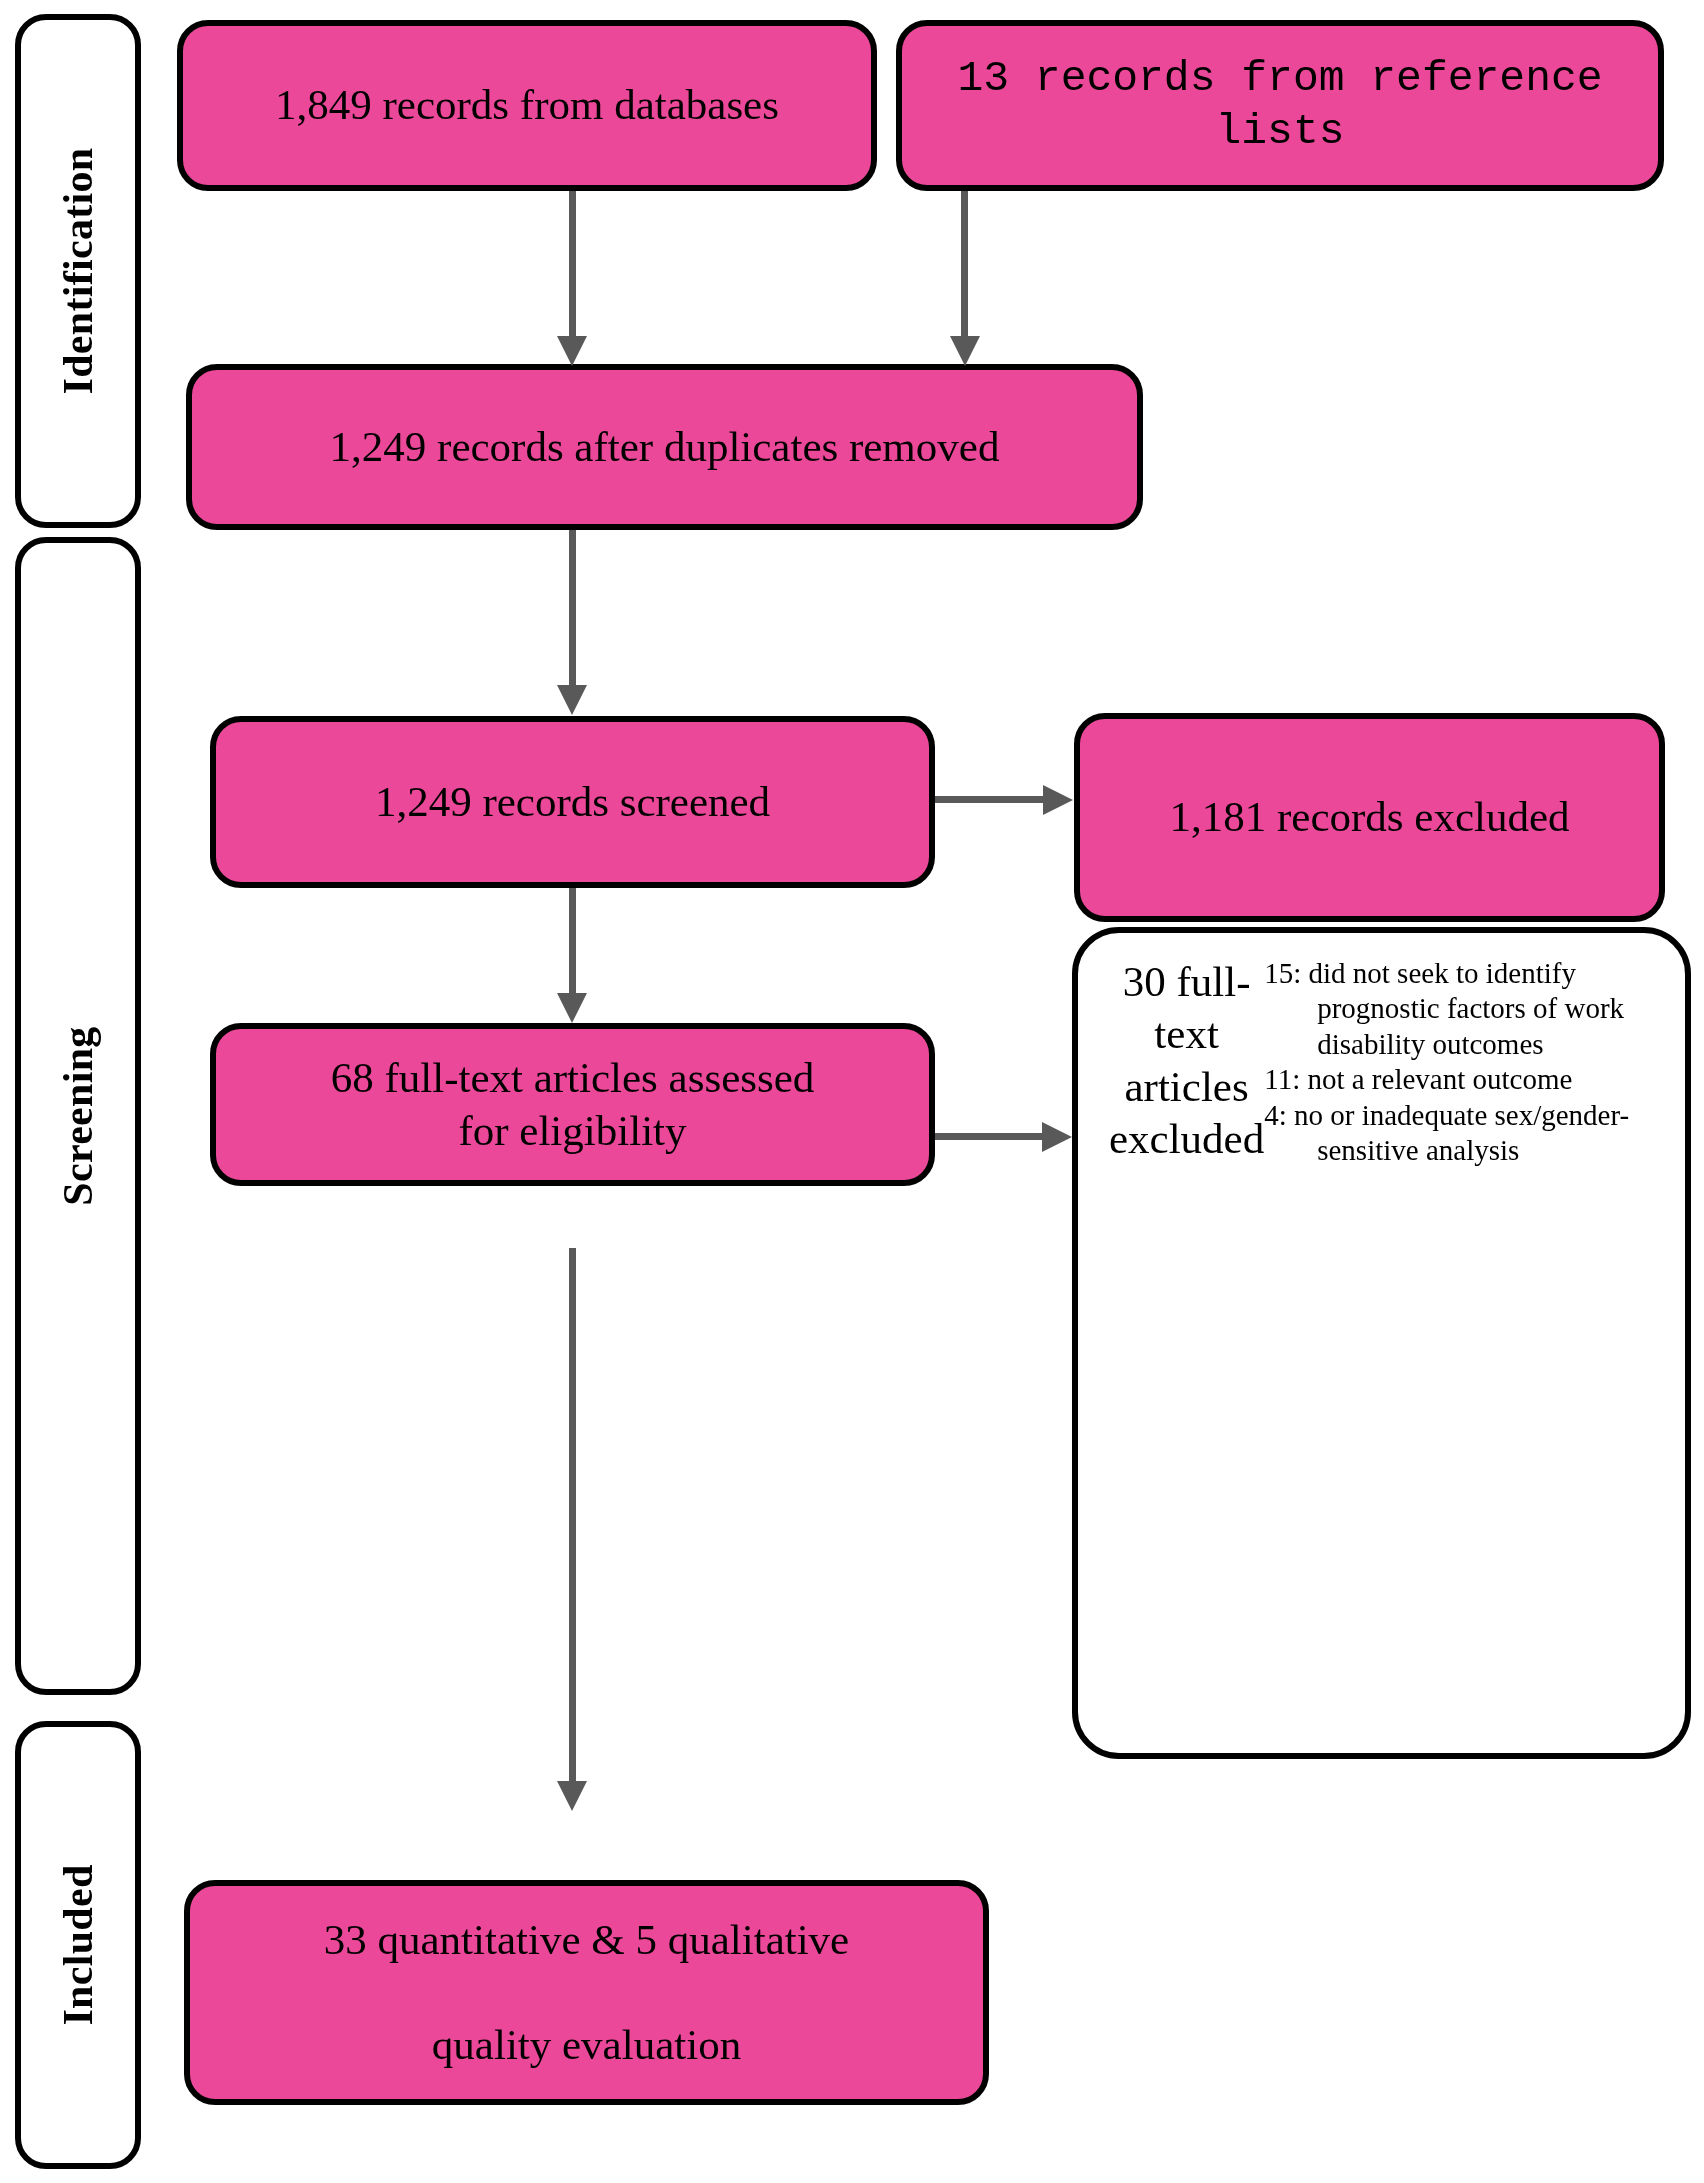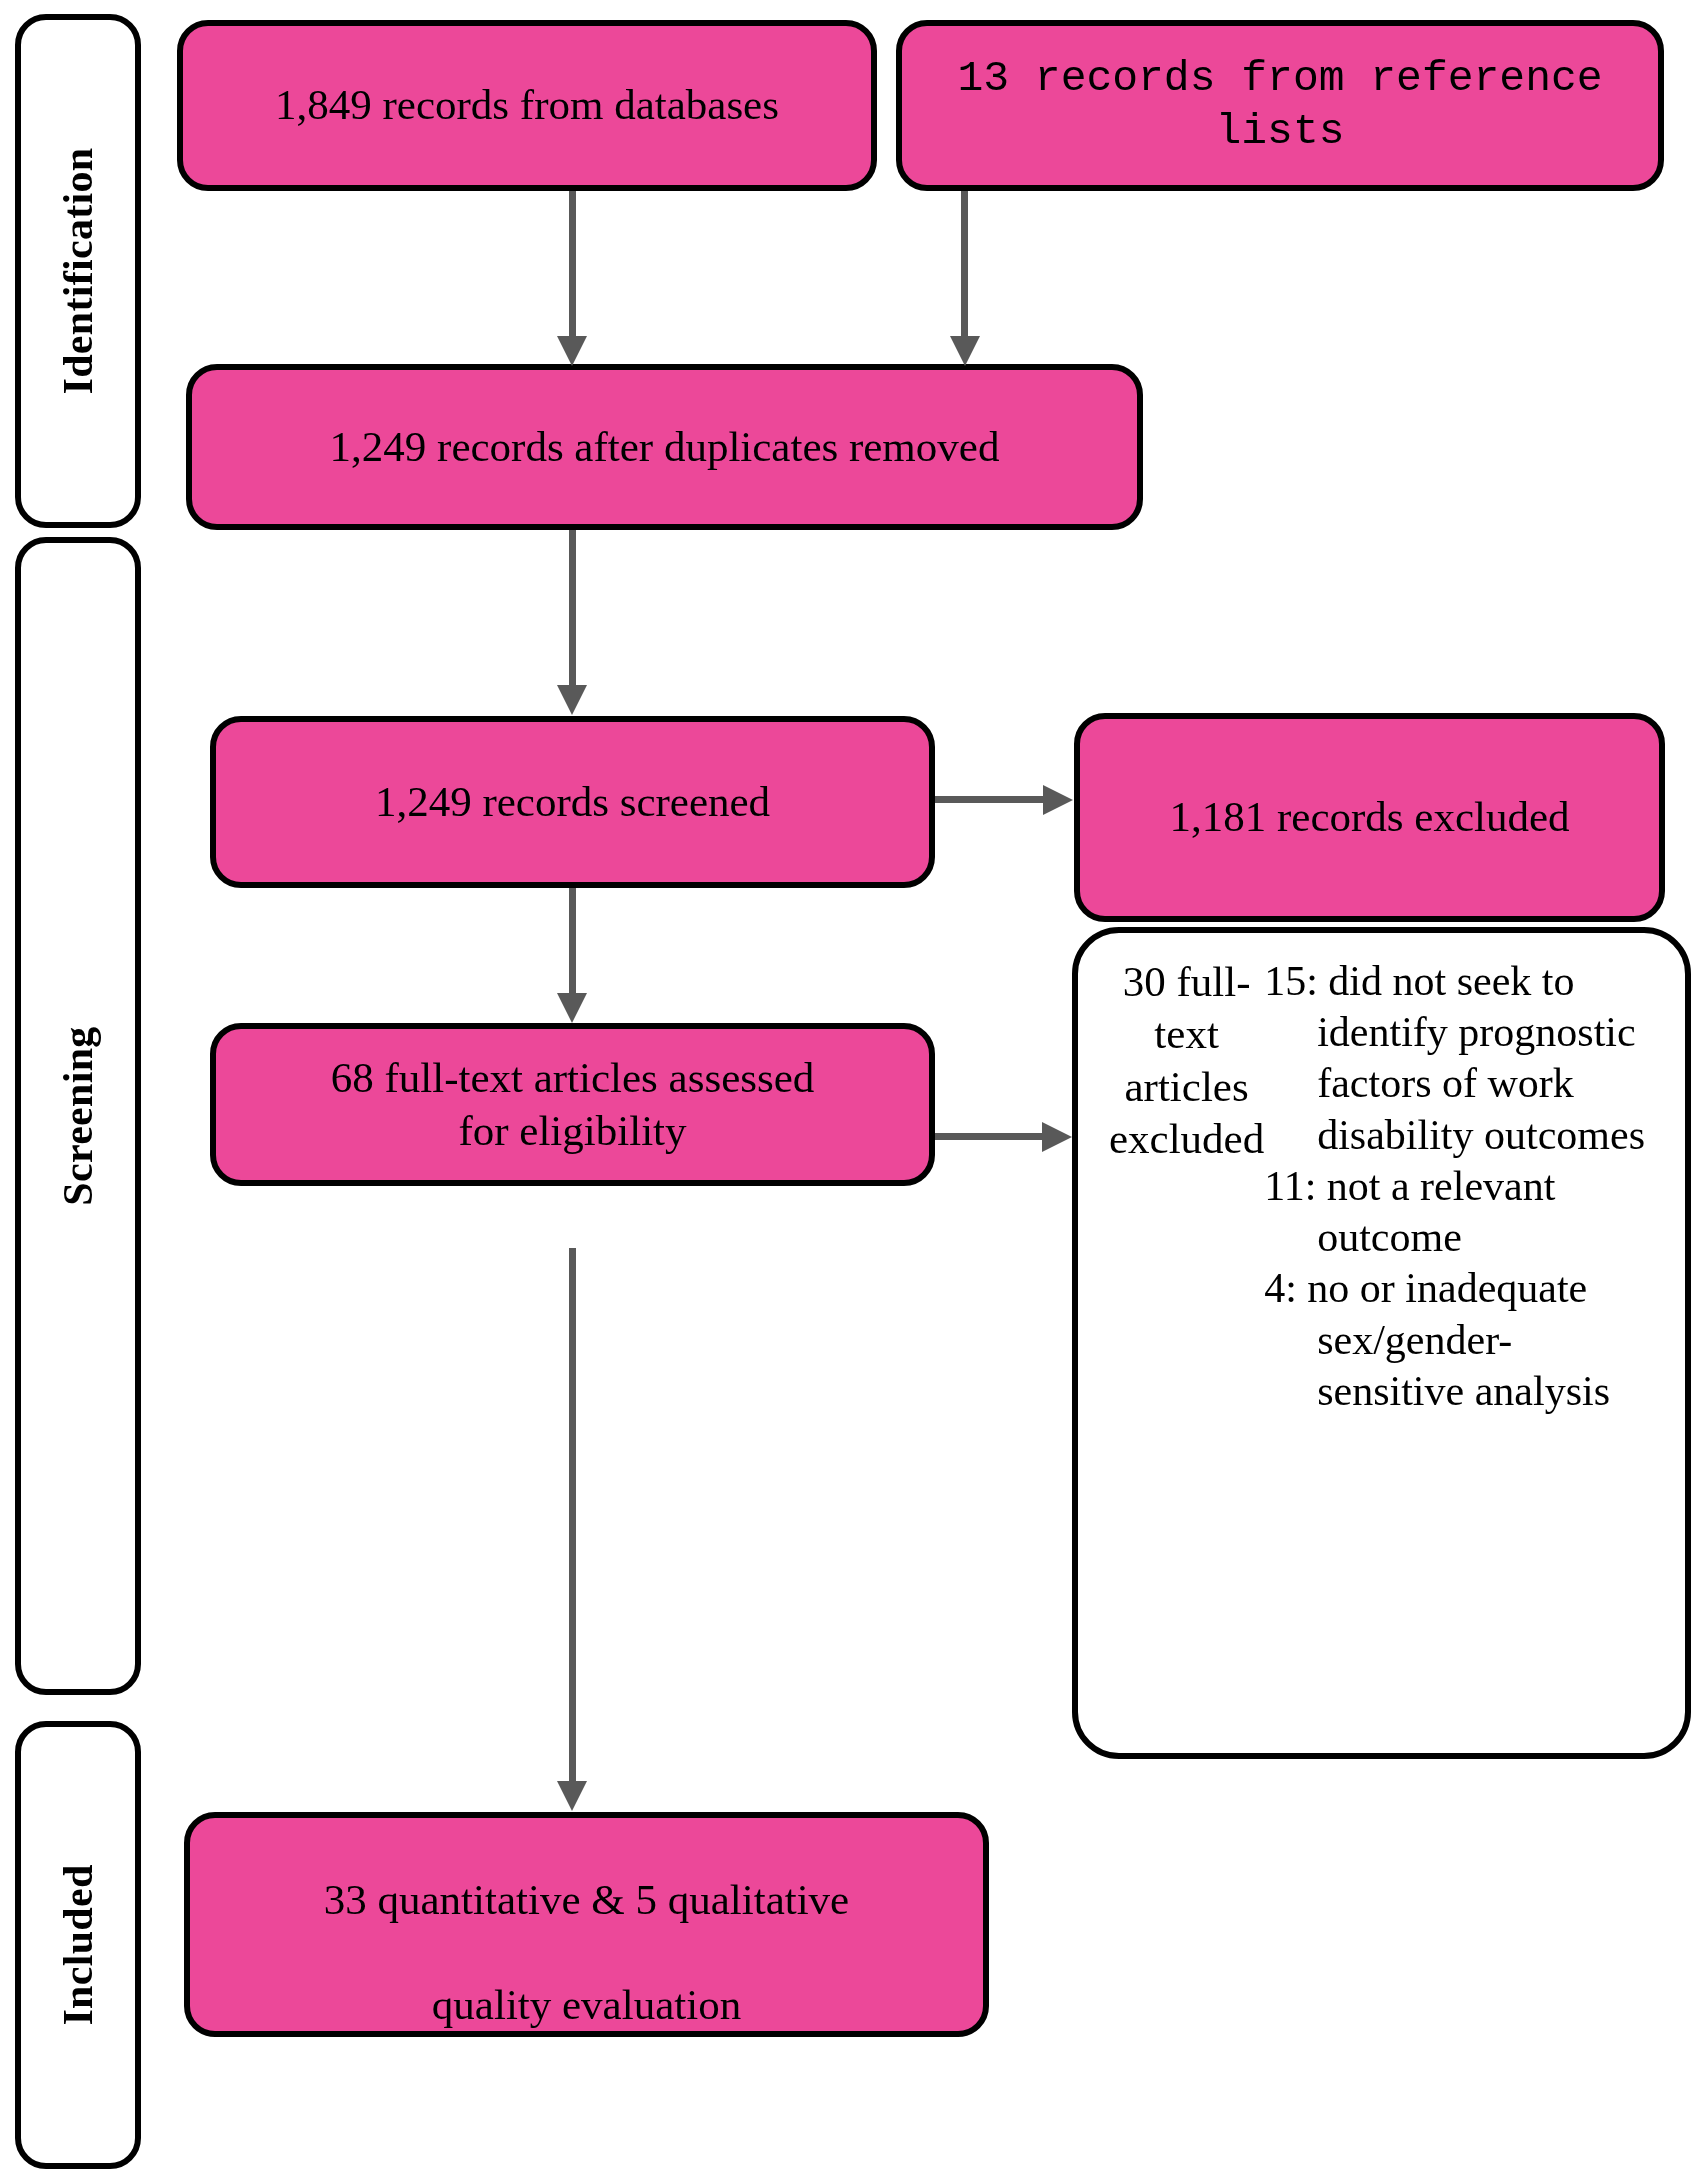--- a/index.html
+++ b/index.html
@@ -71,21 +71,21 @@
     justify-content: flex-start;
     padding: 23px 27px 0 31px;
   }
   .excl-head {
     font-size: 43px;
     line-height: 1.22;
     text-align: center;
     margin-bottom: 42px;
   }
   .excl-list {
-    font-size: 42px;
+    font-size: 29px;
     line-height: 1.22;
     text-align: left;
   }
   .excl-item {
     padding-left: 53px;
     text-indent: -53px;
     margin-bottom: 0px;
   }
 
   
@@ -165,21 +165,21 @@
       <span>30 full-text articles</span><br>
       <span>excluded</span>
     </div>
     <div class="excl-list">
       <div class="excl-item">15: did not seek to identify prognostic factors of work disability outcomes</div>
       <div class="excl-item">11: not a relevant outcome</div>
       <div class="excl-item">4: no or inadequate sex/gender-sensitive analysis</div>
     </div>
   </div>
 
-  <div class="flow-box" style="left:184px; top:1812px; width:805px; height:225px;align-items:flex-end;">
+  <div class="flow-box" style="left:184px; top:1880px; width:805px; height:225px;">
     <span class="flow-text">
       <span>33 quantitative &amp; 5 qualitative</span><br>
       <br>
       <span>quality evaluation</span>
     </span>
   </div>
 
   <div class="v-line" style="left:569px; top:191px; height:148px;"></div>
   <div class="arrow-down" style="left:557px; top:336px;"></div>
 

